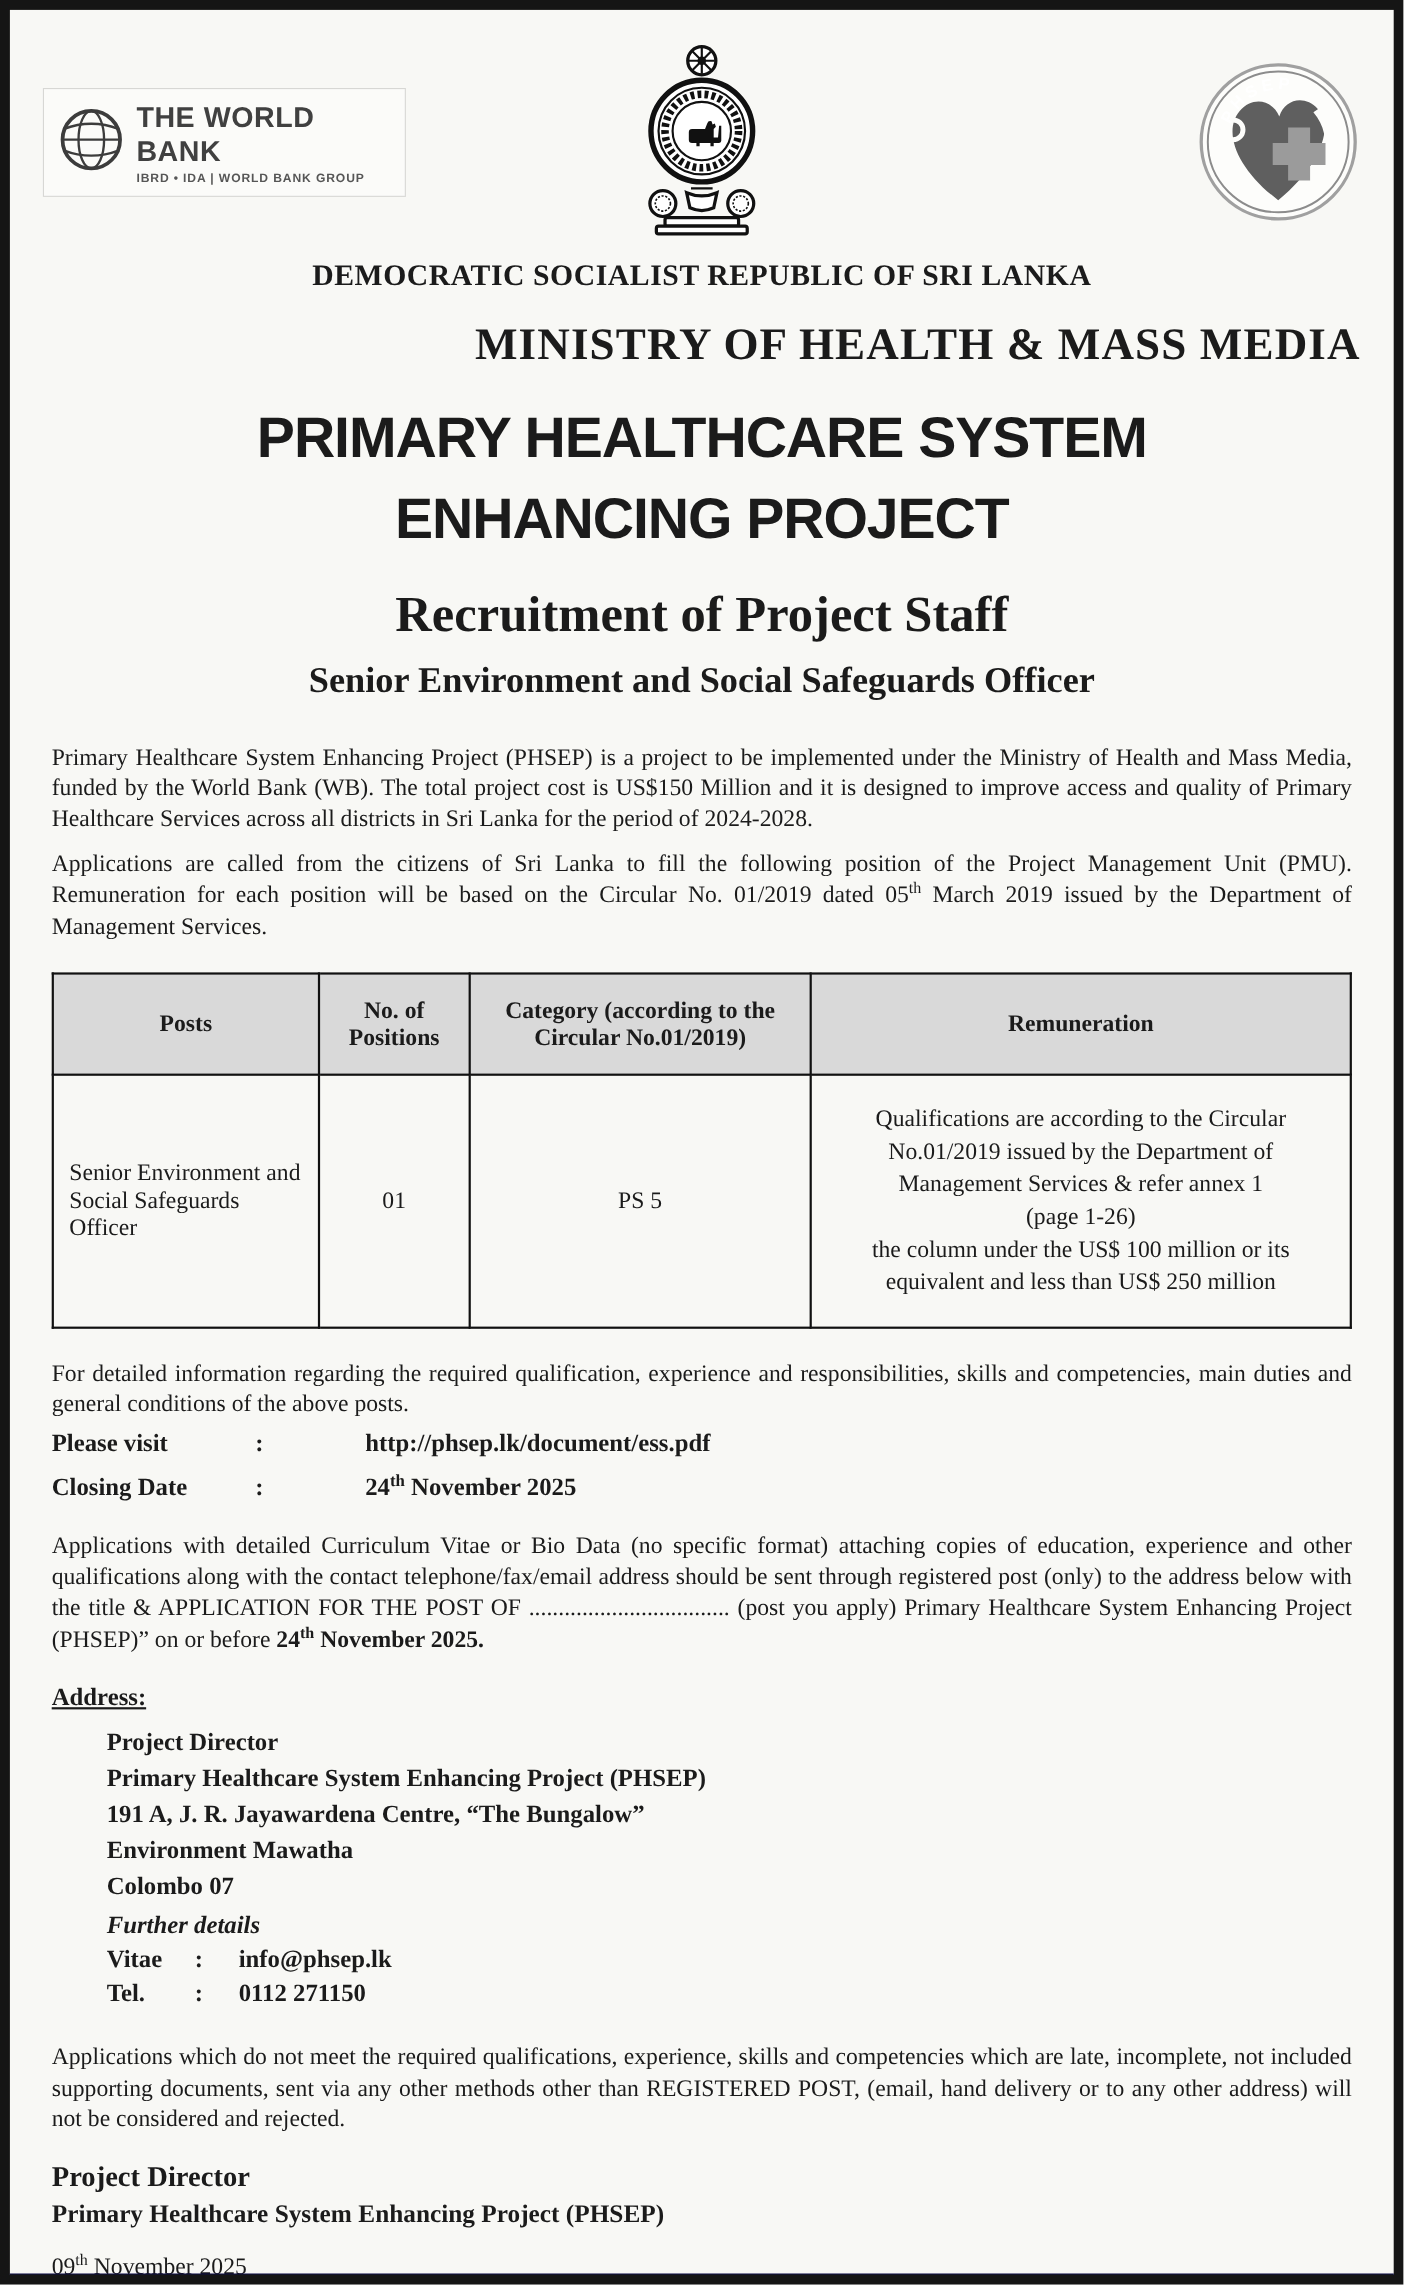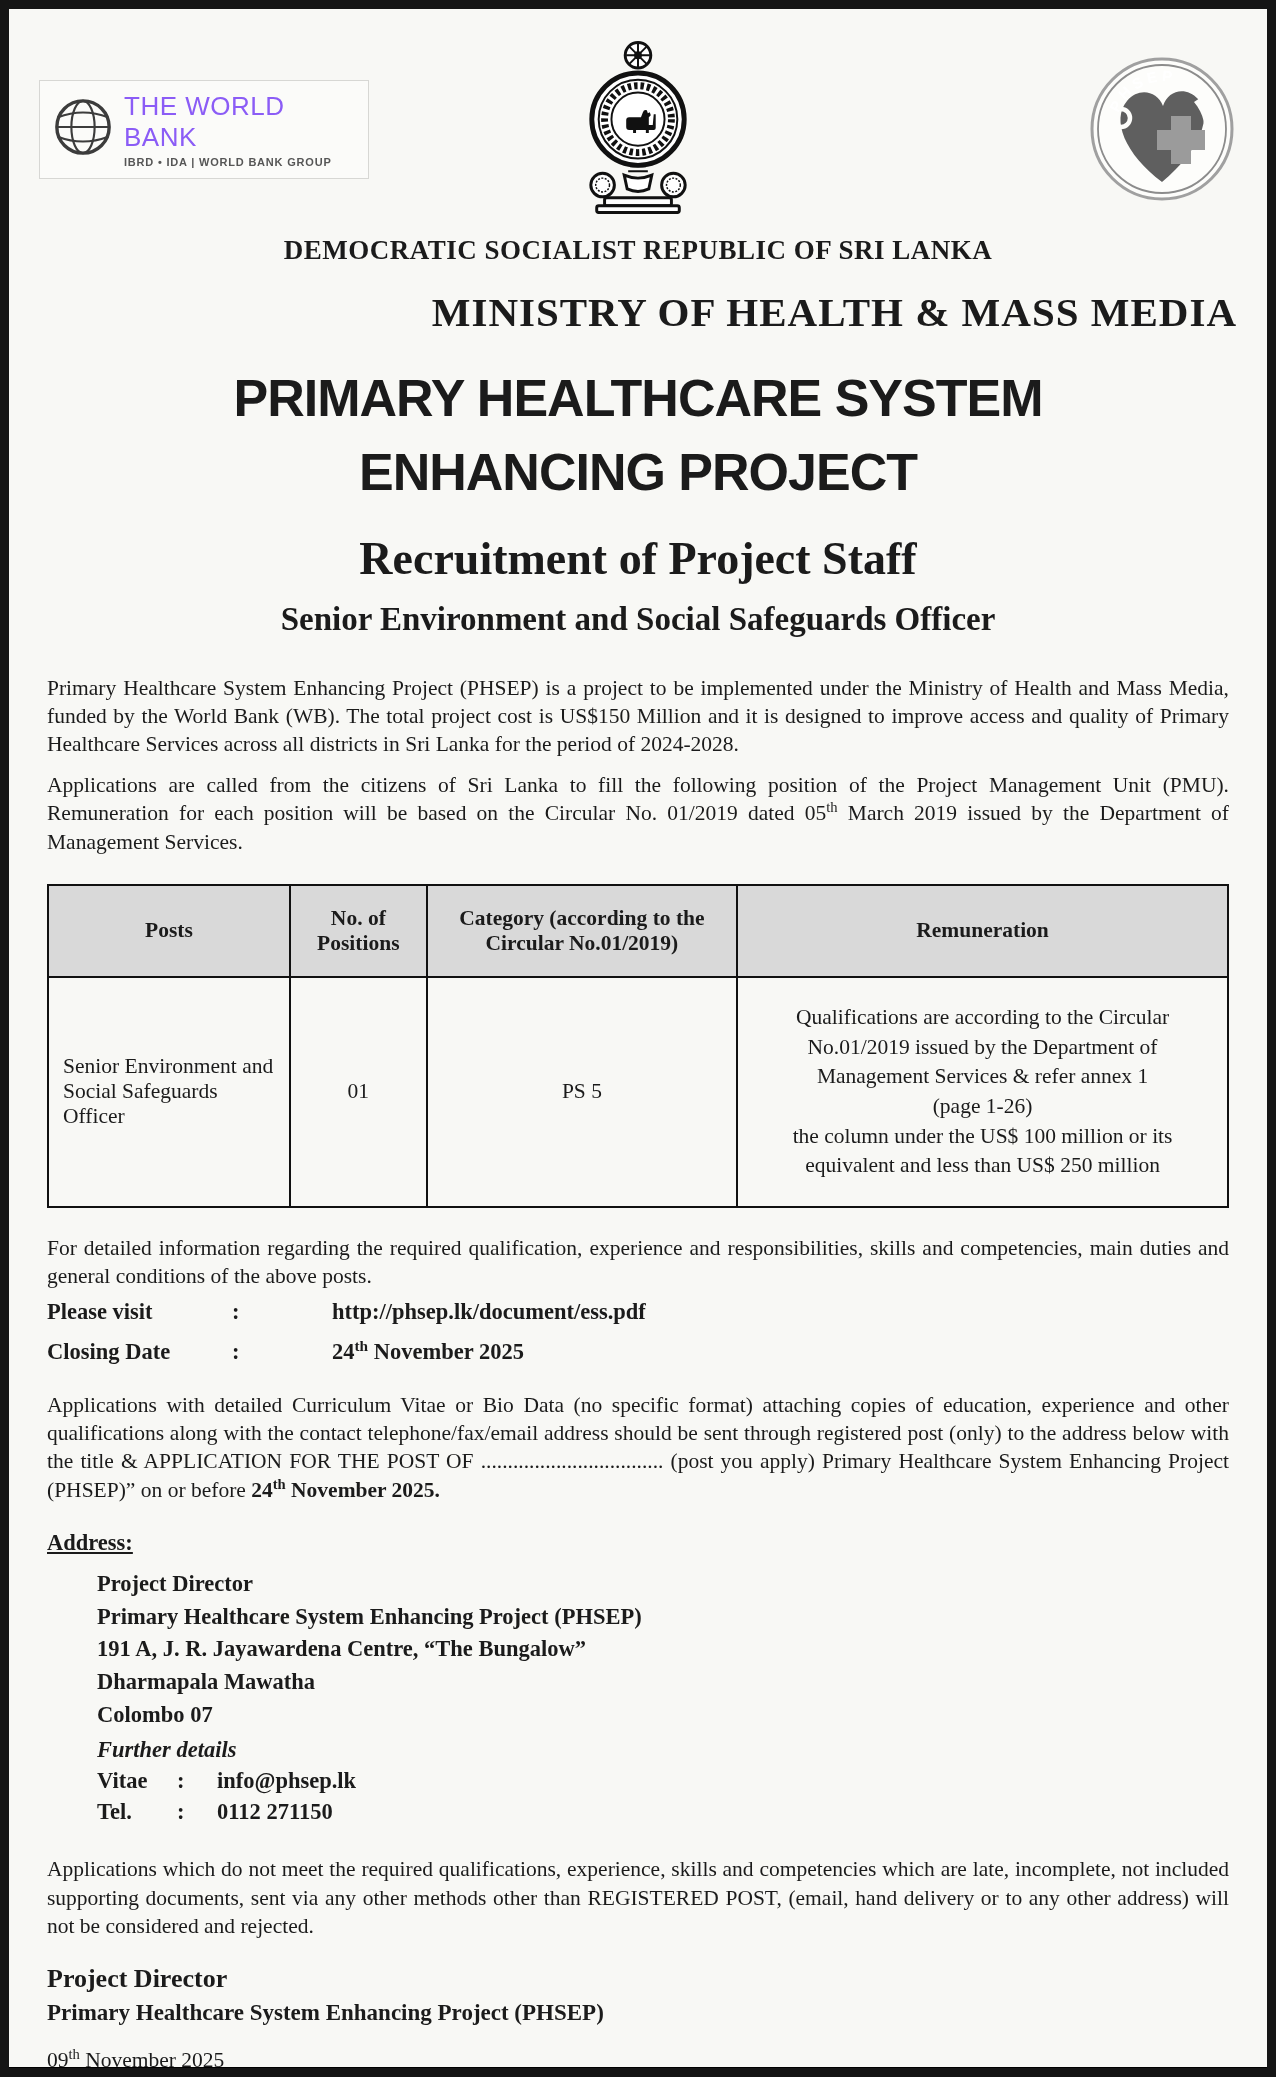--- a/index.html
+++ b/index.html
@@ -17,21 +17,21 @@
     position:absolute; left:-9px; right:-9px; bottom:-9px; height:8px;
     background:#1c1ca8; border-top:2px solid #000; z-index:5;
   }
   .content { padding:16px 30px 0 30px; }
 
   
   .logo-row { display:flex; align-items:center; justify-content:space-between; margin-top:14px; height:180px; }
   .logo-side { width:330px; display:flex; align-items:center; }
   .logo-side.right { justify-content:flex-end; }
   .wb-logo { display:flex; align-items:center; gap:10px; padding:10px 12px; border:1px solid #d7d7d4; background:#fbfbf9; }
-  .wb-text .wb-title { font-family:"Liberation Sans", sans-serif; font-weight:normal; font-size:26px; color:#8b5cf6; letter-spacing:0.5px; }
+  .wb-text .wb-title { font-family:"Liberation Sans", sans-serif; font-weight:bold; font-size:26px; color:#404040; letter-spacing:0.5px; }
   .wb-text .wb-sub { font-family:"Liberation Sans", sans-serif; font-weight:bold; font-size:11px; color:#565656; letter-spacing:0.8px; margin-top:3px; }
 
   
   .country  { text-align:center; font-weight:bold; font-size:27px; letter-spacing:0.5px; margin-top:16px; }
   .ministry { text-align:right; font-weight:bold; font-size:41px; letter-spacing:1px; margin-top:22px; }
   .project-title { text-align:center; font-family:"Liberation Sans", sans-serif; font-weight:900; font-size:52px; line-height:1.42; letter-spacing:-1px; margin-top:26px; }
   .recruitment { text-align:center; font-weight:bold; font-size:46px; margin-top:22px; }
   .position    { text-align:center; font-weight:bold; font-size:33px; margin-top:16px; }
 
   
@@ -177,21 +177,21 @@
       <span><span>24</span><sup>th</sup><span> November 2025</span></span>
     </div>
 
     <p class="para" style="margin-top:26px"><span>Applications with detailed Curriculum Vitae or Bio Data (no specific format) attaching copies of education, experience and other qualifications along with the contact telephone/fax/email address should be sent through registered post (only) to the address below with the title &amp; APPLICATION FOR THE POST OF </span><span>..................................</span><span> (post you apply) Primary Healthcare System Enhancing Project (PHSEP)” on or before </span><b><span>24</span><sup>th</sup><span> November 2025.</span></b></p>
 
     <div class="addr-head">Address:</div>
     <div class="addr-lines">
       <div>Project Director</div>
       <div>Primary Healthcare System Enhancing Project (PHSEP)</div>
       <div>191 A, J. R. Jayawardena Centre, “The Bungalow”</div>
-      <div>Dharmapala Mawatha</div>
+      <div>Environment Mawatha</div>
       <div>Colombo 07</div>
     </div>
 
     <div class="further">Further details</div>
     <div class="contact">
       <span class="k">Vitae</span>
       <span class="c">:</span>
       <span>info@phsep.lk</span>
     </div>
     <div class="contact">

